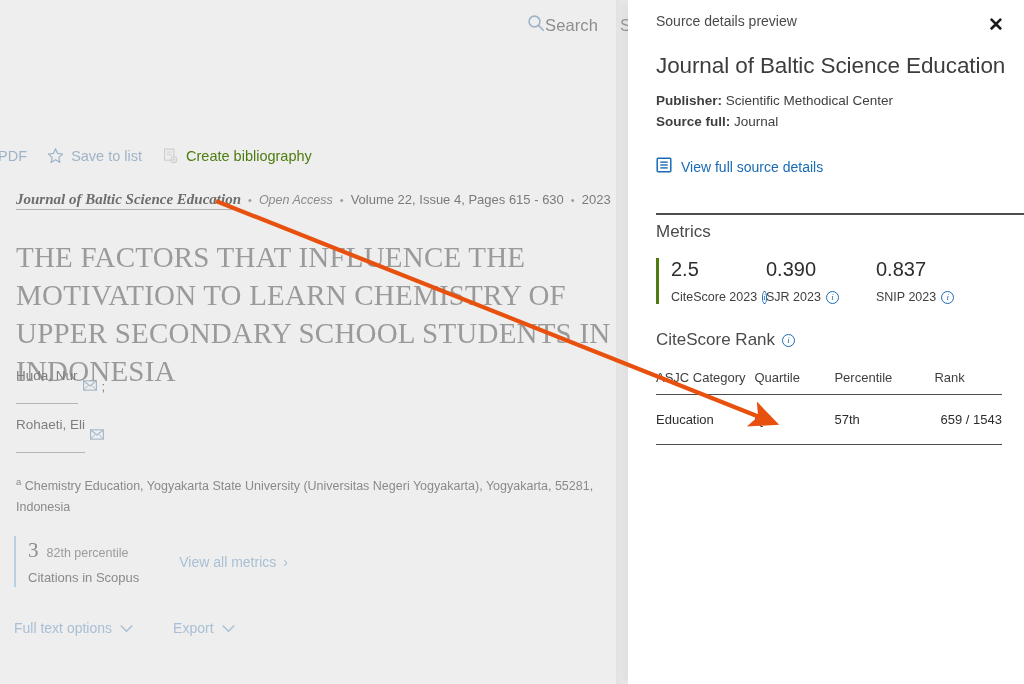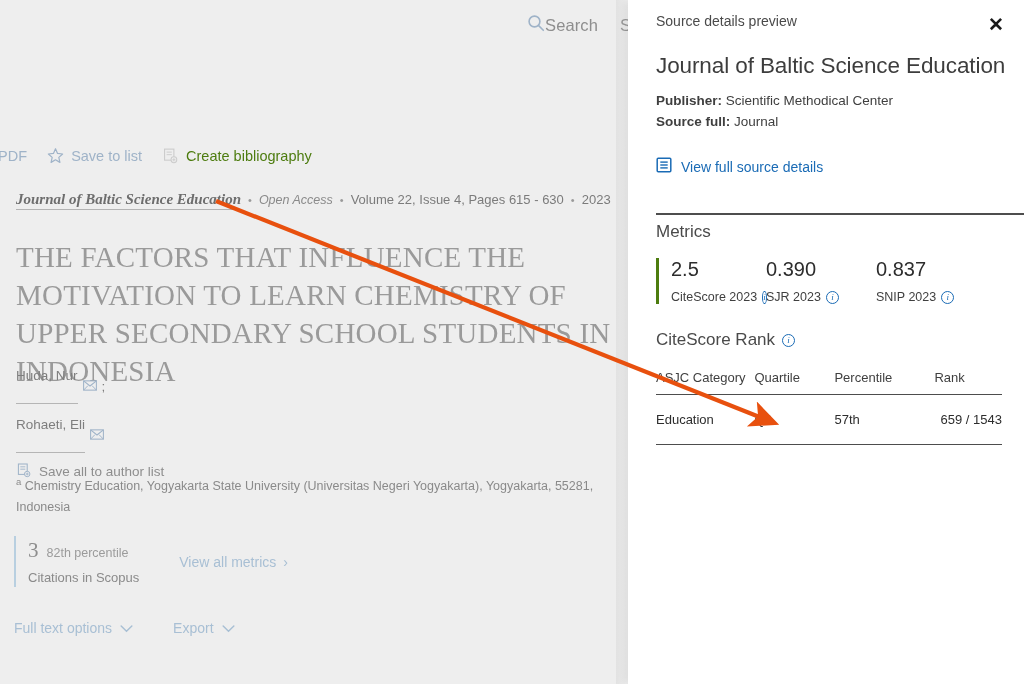--- a/index.html
+++ b/index.html
@@ -299,33 +299,20 @@
       </div>
       <div class="author-row">
         <span class="author-name">Rohaeti, Eli</span>
         <span class="env">
           <svg width="14" height="11" viewBox="0 0 16 12">
             <rect x="0.7" y="0.7" width="14.6" height="10.6" fill="none" stroke="#9fb3c8" stroke-width="1.2"></rect>
             <path d="M0.7 0.7 L8 6.6 L15.3 0.7" fill="none" stroke="#9fb3c8" stroke-width="1.2"></path>
             <path d="M0.7 11.3 L5.6 6.2 M15.3 11.3 L10.4 6.2" fill="none" stroke="#9fb3c8" stroke-width="1.1"></path>
           </svg>
         </span>
-      </div>
-      <div class="save-authors">
-        <span class="ic">
-          <svg width="16" height="16" viewBox="0 0 20 20">
-            <rect x="3" y="2.5" width="11" height="13" fill="none" stroke="#9fb3c8" stroke-width="1.3"></rect>
-            <line x1="5.4" y1="6" x2="11.6" y2="6" stroke="#9fb3c8" stroke-width="1.1"></line>
-            <line x1="5.4" y1="9" x2="11.6" y2="9" stroke="#9fb3c8" stroke-width="1.1"></line>
-            <circle cx="14" cy="15" r="3.4" fill="#eeeeee" stroke="#9fb3c8" stroke-width="1.2"></circle>
-            <line x1="14" y1="13.2" x2="14" y2="16.8" stroke="#9fb3c8" stroke-width="1.1"></line>
-            <line x1="12.2" y1="15" x2="15.8" y2="15" stroke="#9fb3c8" stroke-width="1.1"></line>
-          </svg>
-        </span>
-        <span>Save all to author list</span>
       </div>
     </div>
 
     <div class="affil">
       <sup>a</sup>
       <span>Chemistry Education, Yogyakarta State University (Universitas Negeri Yogyakarta), Yogyakarta, 55281, Indonesia</span>
     </div>
 
     <div class="cite-metrics">
       <div class="cm-block">

